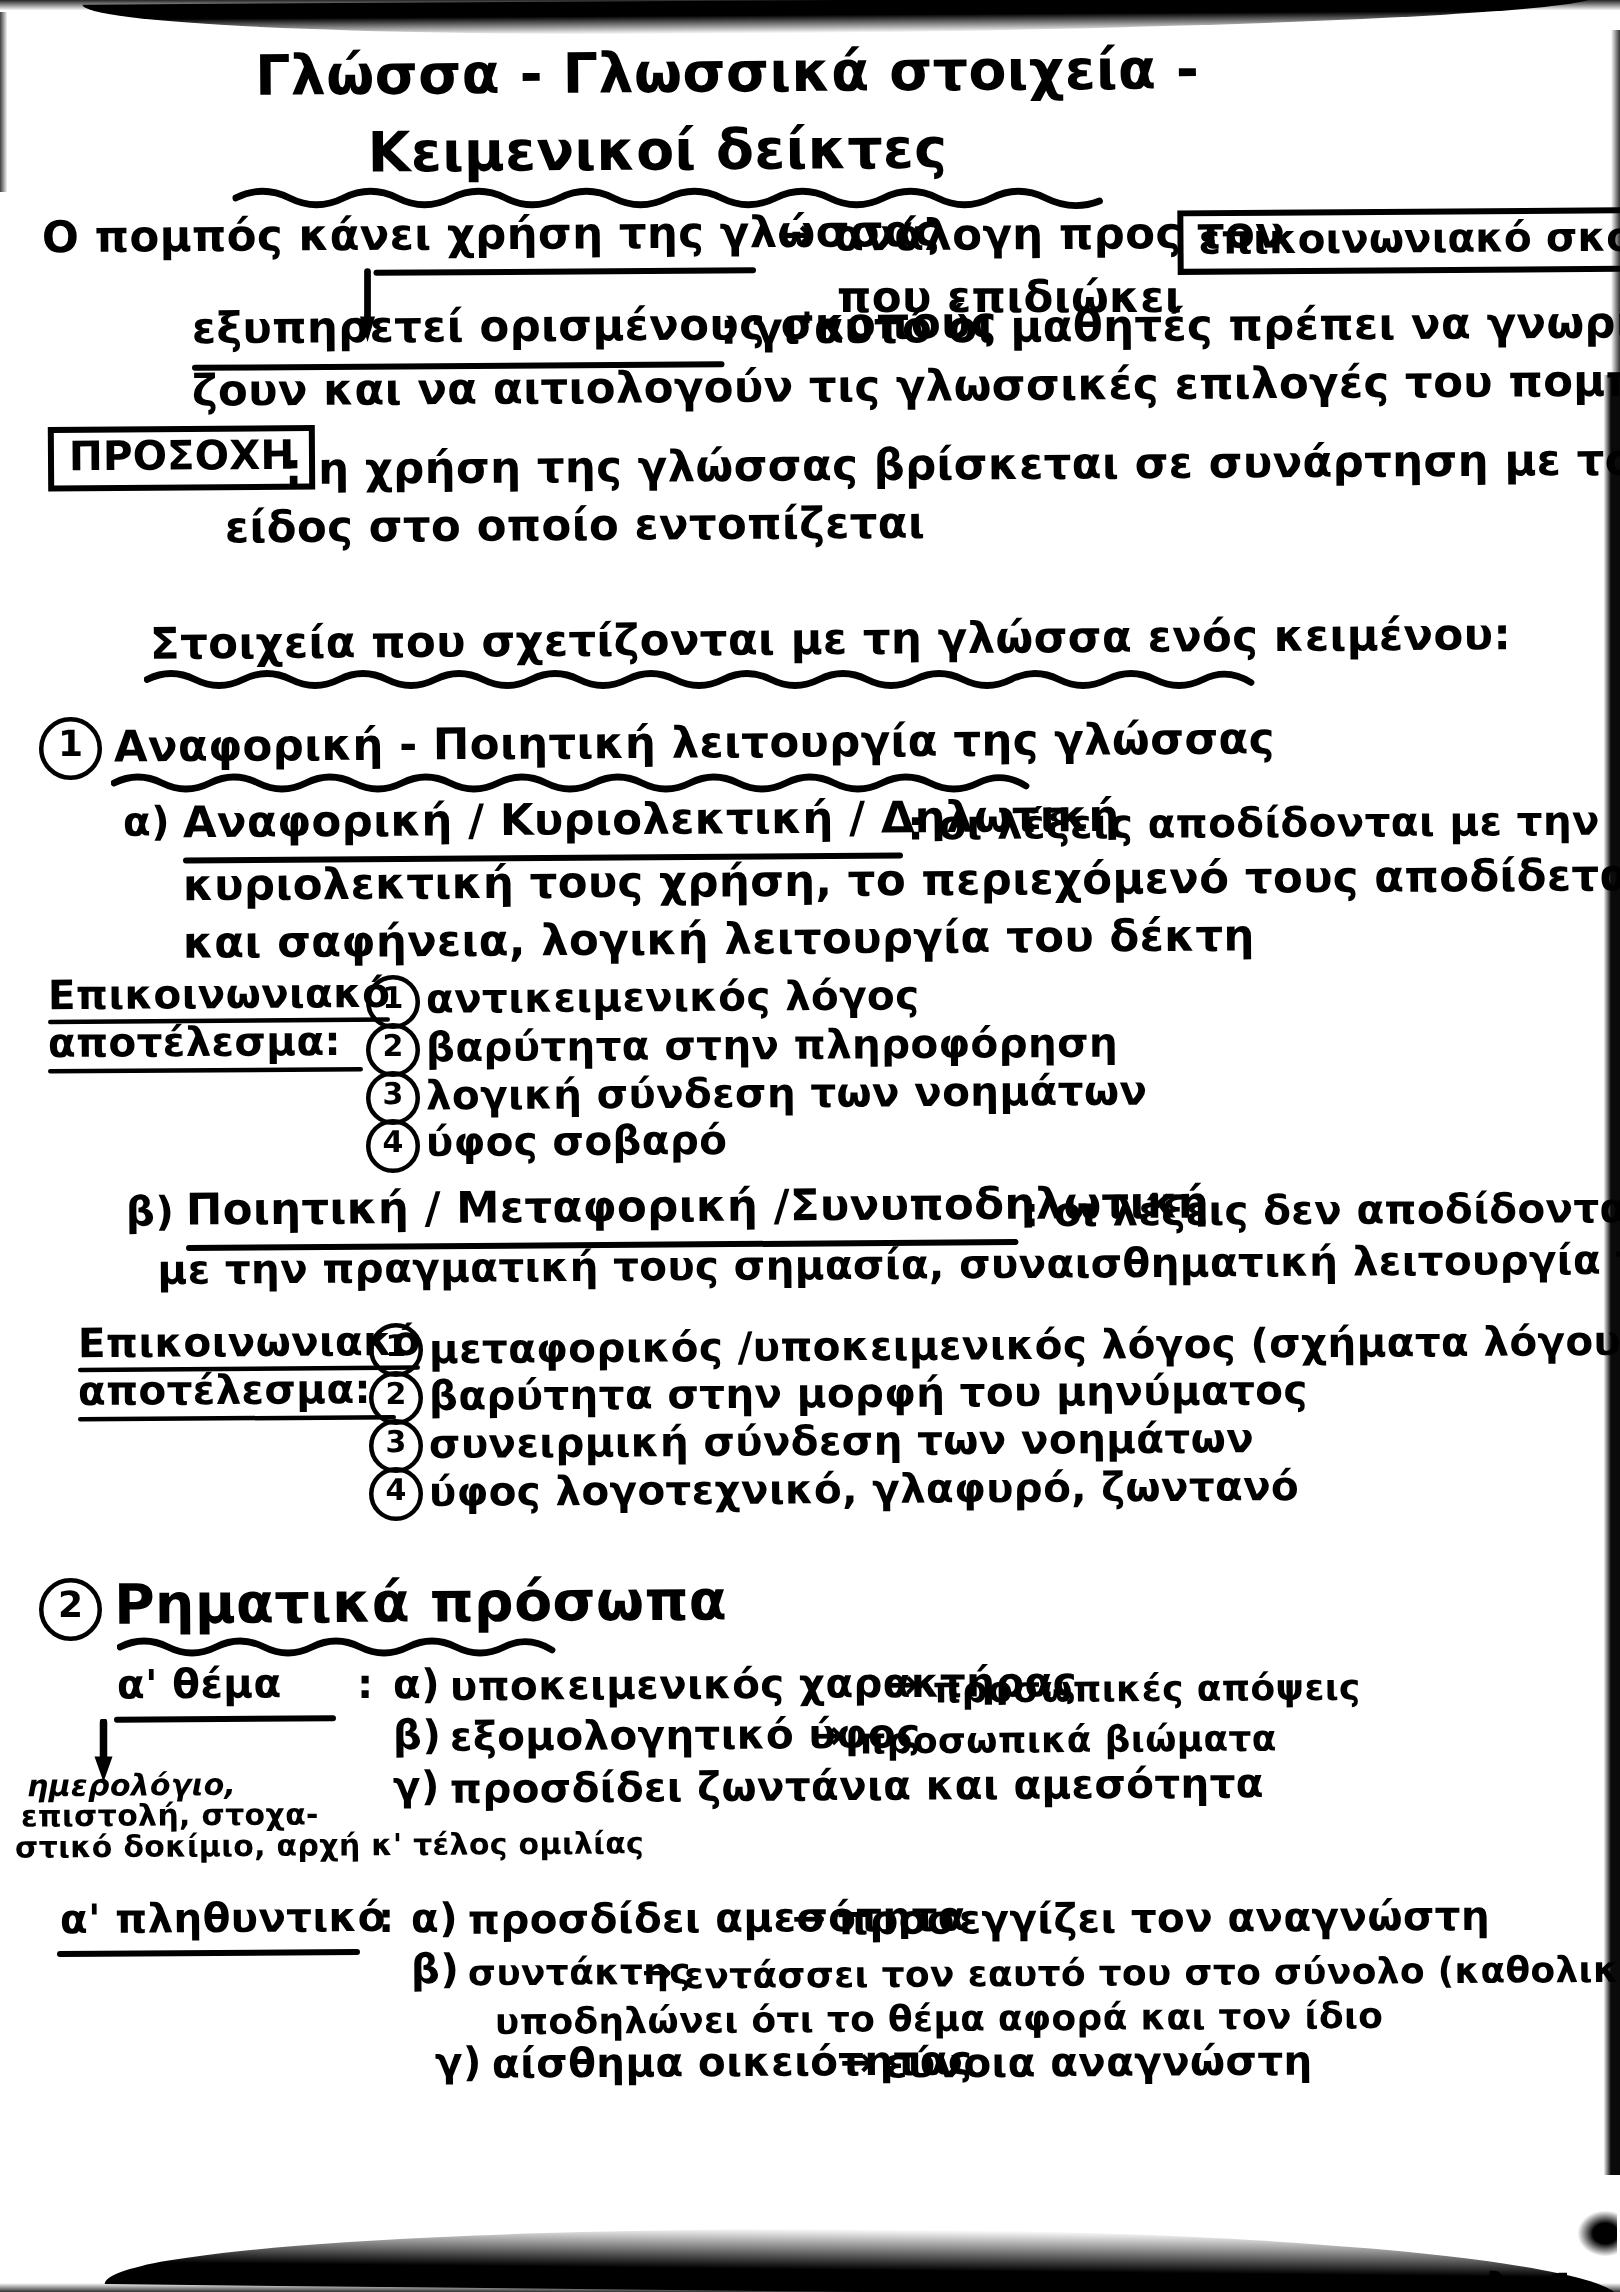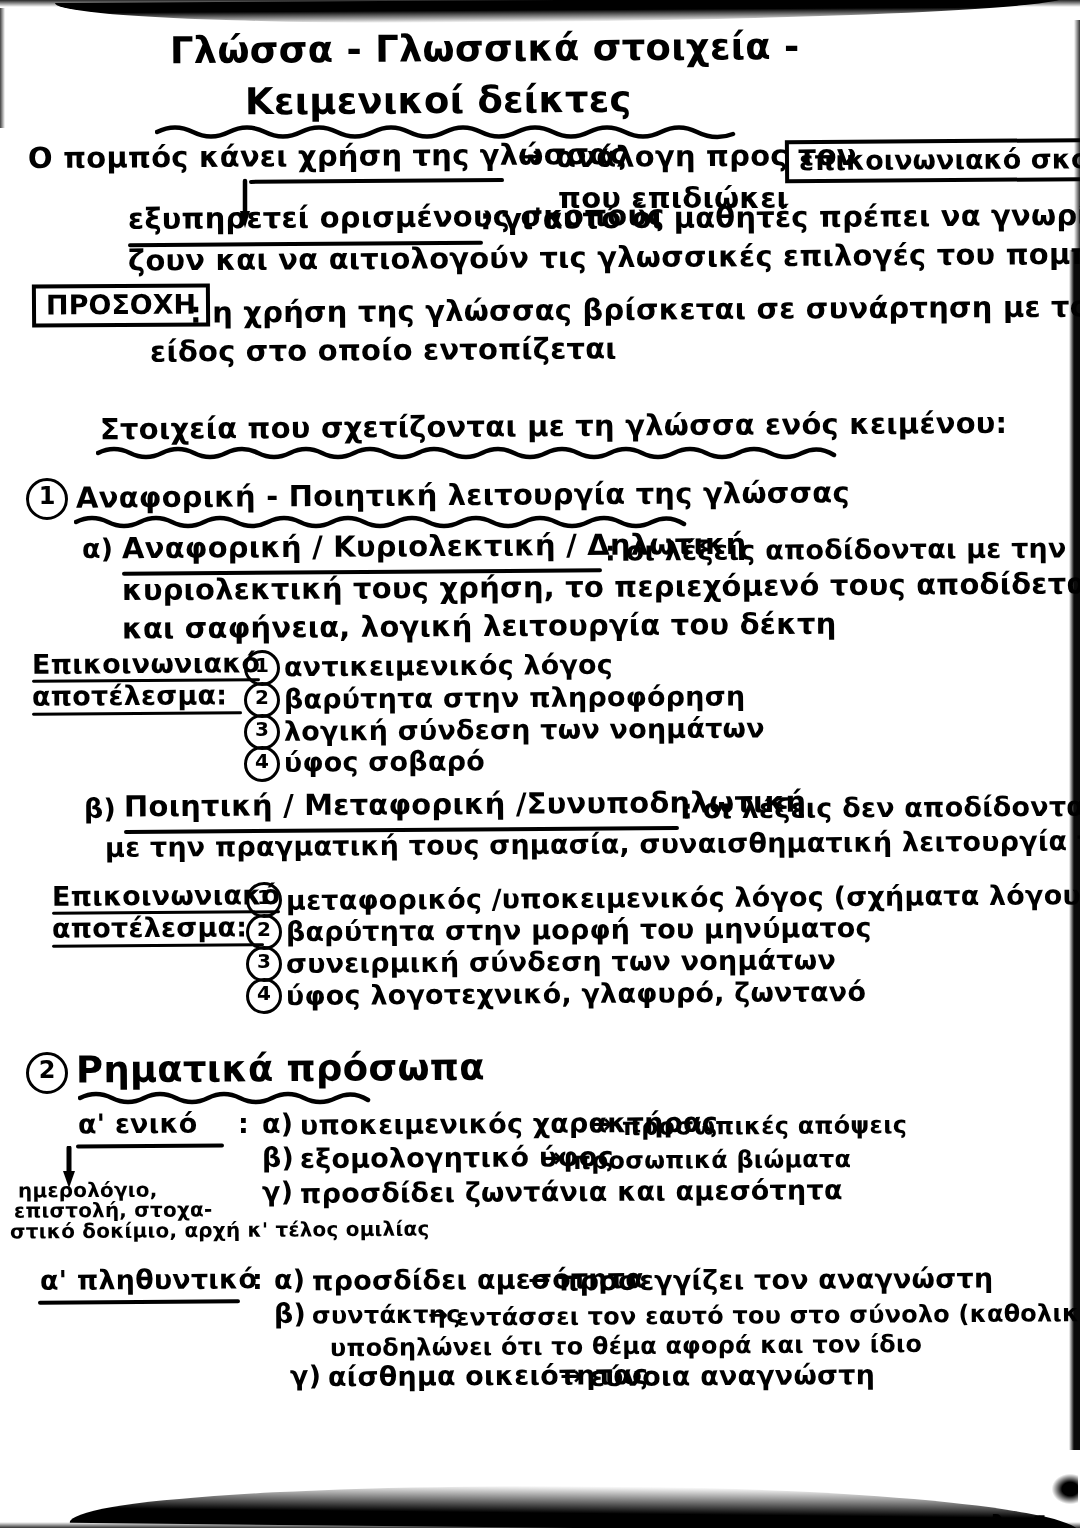--- a/index.html
+++ b/index.html
@@ -230,21 +230,21 @@
   <div class="hw sz-bodysm sk2" style="left:286px; top:980px;">ύφος λογοτεχνικό, γλαφυρό, ζωντανό</div>
 
   <div class="circnum big" style="left:26px; top:1052px;">2</div>
   <div class="hw sz-title sk2" style="left:76px; top:1050px;">Ρηματικά πρόσωπα</div>
   <div class="wave" style="left:78px; top:1088px;">
     <svg width="310" height="20" viewBox="0 0 310 20">
       <path d="M2,10 q16,-8 32,0 t32,0 t32,0 t32,0 t32,0 t32,0 t32,0 t32,0 t32,2" fill="none" stroke="#000" stroke-width="4.5" stroke-linecap="round"></path>
     </svg>
   </div>
 
-  <div class="hw sz-bodysm sk2" style="left:78px; top:1110px;">α' ενικό</div>
+  <div class="hw sz-bodysm sk2" style="left:78px; top:1110px;">α' θέμα</div>
   <div class="uline sk2" style="left:76px; top:1144px; width:148px;"></div>
   <div class="hw sz-bodysm sk0" style="left:238px; top:1110px;">:</div>
 
   <div class="arrowsvg" style="left:62px; top:1146px;">
     <svg width="28" height="44" viewBox="0 0 28 44">
       <path d="M7,2 L7,28" fill="none" stroke="#000" stroke-width="5" stroke-linecap="round"></path>
       <path d="M7,42 L1,25 L13,25 Z" fill="#000"></path>
     </svg>
   </div>
 
@@ -254,21 +254,21 @@
   <div class="hw sz-small sk2" style="left:622px; top:1114px;">προσωπικές απόψεις</div>
 
   <div class="hw sz-bodysm sk2" style="left:262px; top:1144px;">β)</div>
   <div class="hw sz-bodysm sk2" style="left:300px; top:1144px;">εξομολογητικό ύφος</div>
   <div class="hw sz-bodysm sk2" style="left:540px; top:1144px;">→</div>
   <div class="hw sz-small sk2" style="left:572px; top:1148px;">προσωπικά βιώματα</div>
 
   <div class="hw sz-bodysm sk2" style="left:262px; top:1178px;">γ)</div>
   <div class="hw sz-bodysm sk2" style="left:300px; top:1178px;">προσδίδει ζωντάνια και αμεσότητα</div>
 
-  <div class="hw sz-tiny sk2" style="left:18px; top:1180px;">ημερολόγιο,</div>
+  <div class="hw sz-tiny sk2" style="left:18px; top:1180px;font-style:italic;">ημερολόγιο,</div>
   <div class="hw sz-tiny sk2" style="left:14px; top:1200px;">επιστολή, στοχα-</div>
   <div class="hw sz-tiny sk2" style="left:10px; top:1220px;">στικό δοκίμιο, αρχή κ' τέλος ομιλίας</div>
 
   <div class="hw sz-bodysm sk2" style="left:40px; top:1266px;">α' πληθυντικό</div>
   <div class="uline sk2" style="left:38px; top:1300px; width:202px;"></div>
   <div class="hw sz-bodysm sk0" style="left:252px; top:1266px;">:</div>
 
   <div class="hw sz-bodysm sk2" style="left:274px; top:1266px;">α)</div>
   <div class="hw sz-bodysm sk2" style="left:312px; top:1266px;">προσδίδει αμεσότητα</div>
   <div class="hw sz-bodysm sk2" style="left:528px; top:1266px;">→</div>

